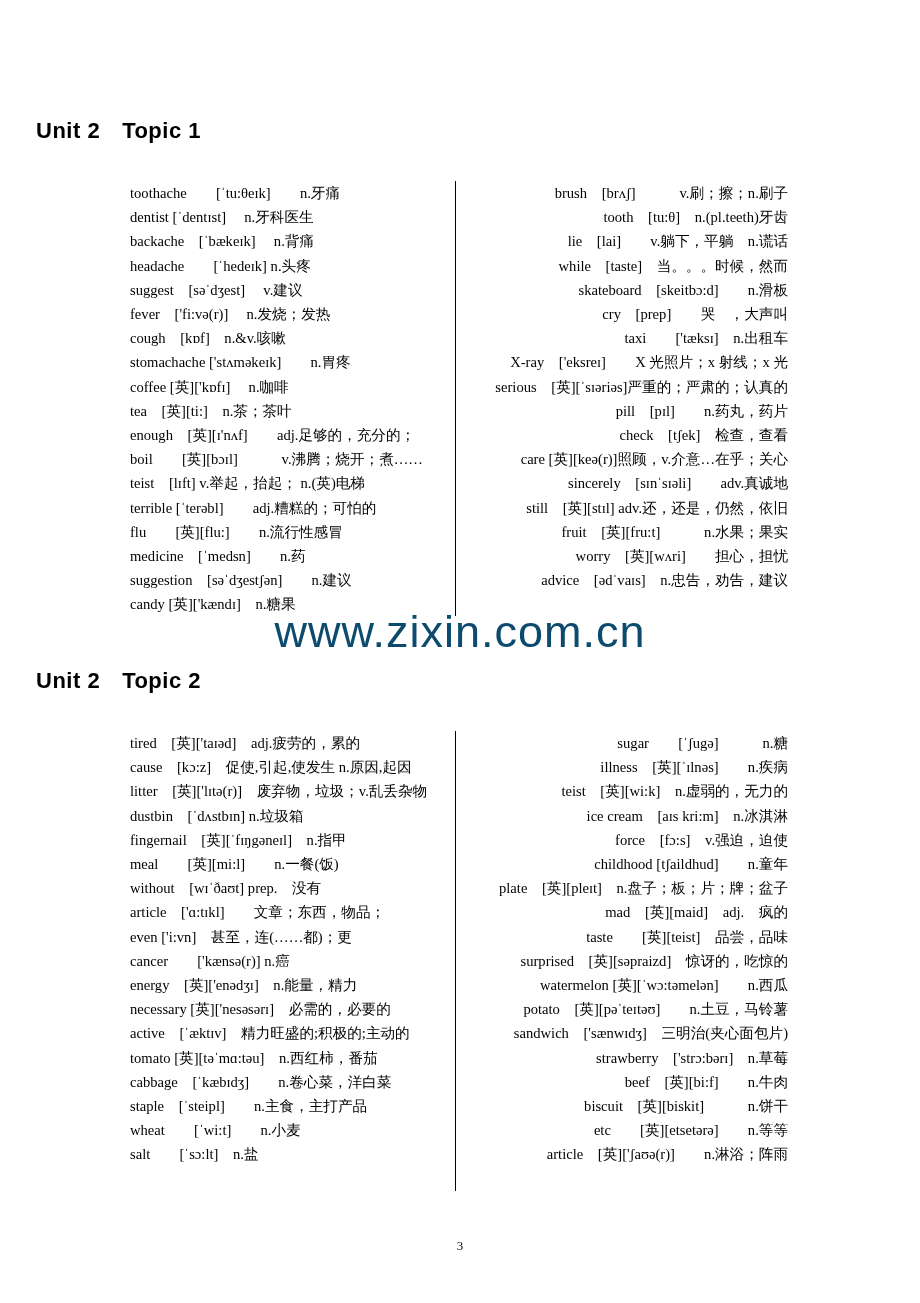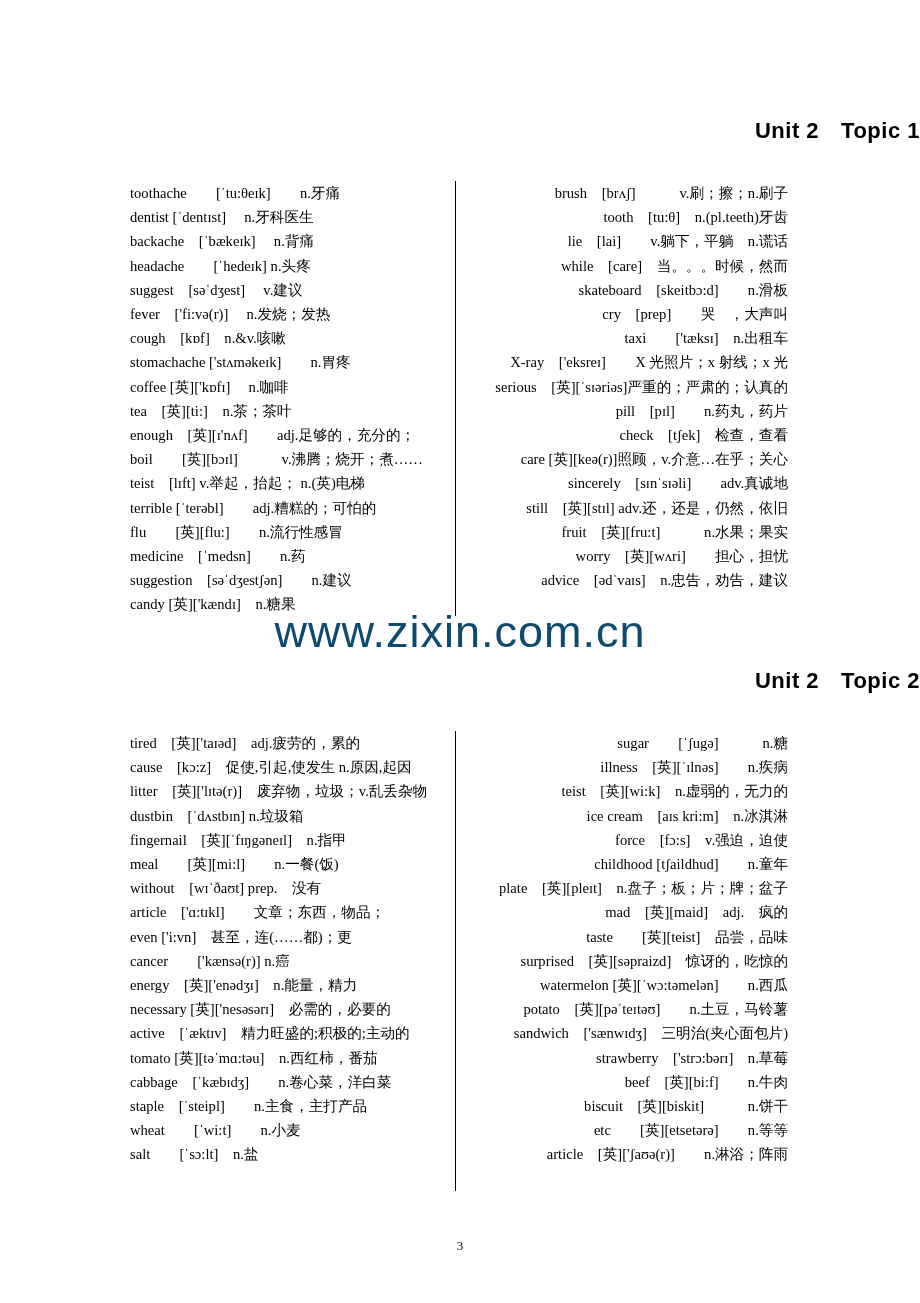--- a/index.html
+++ b/index.html
@@ -38,24 +38,25 @@
     pointer-events: none;
     z-index: 0;
     white-space: nowrap;
   }
 
   
   .section-title {
     font-family: "Liberation Sans", "DejaVu Sans", sans-serif;
     font-weight: bold;
     font-size: 22px;
-    text-align: right;
+    text-align: left;
     letter-spacing: 0.5px;
     position: relative;
     z-index: 2;
+    padding-left: 36px;
   }
   .section-title .sp { display: inline-block; width: 22px; }
 
   
   .section {
     position: absolute;
     z-index: 2;
   }
   .cols {
     position: relative;
@@ -127,21 +128,21 @@
         <div class="entry">flu　　[英][flu:]　　n.流行性感冒</div>
         <div class="entry">medicine　[ˈmedsn]　　n.药</div>
         <div class="entry">suggestion　[səˈdʒestʃən]　　n.建议</div>
         <div class="entry">candy [英]['kændɪ]　n.糖果</div>
       </div>
 
       <div class="col col-right">
         <div class="entry">brush　[brʌʃ]　　　v.刷；擦；n.刷子</div>
         <div class="entry">tooth　[tu:θ]　n.(pl.teeth)牙齿</div>
         <div class="entry">lie　[lai]　　v.躺下，平躺　n.谎话</div>
-        <div class="entry">while　[care]　当。。。时候，然而</div>
+        <div class="entry">while　[taste]　当。。。时候，然而</div>
         <div class="entry">skateboard　[skeitbɔ:d]　　n.滑板</div>
         <div class="entry">cry　[prep]　　哭　，大声叫</div>
         <div class="entry">taxi　　['tæksɪ]　n.出租车</div>
         <div class="entry">X-ray　['eksreɪ]　　X 光照片；x 射线；x 光</div>
         <div class="entry">serious　[英][ˈsɪəriəs]严重的；严肃的；认真的</div>
         <div class="entry">pill　[pɪl]　　n.药丸，药片</div>
         <div class="entry">check　[tʃek]　检查，查看</div>
         <div class="entry">care [英][keə(r)]照顾，v.介意…在乎；关心</div>
         <div class="entry">sincerely　[sɪnˈsɪəli]　　adv.真诚地</div>
         <div class="entry">still　[英][stɪl] adv.还，还是，仍然，依旧</div>

